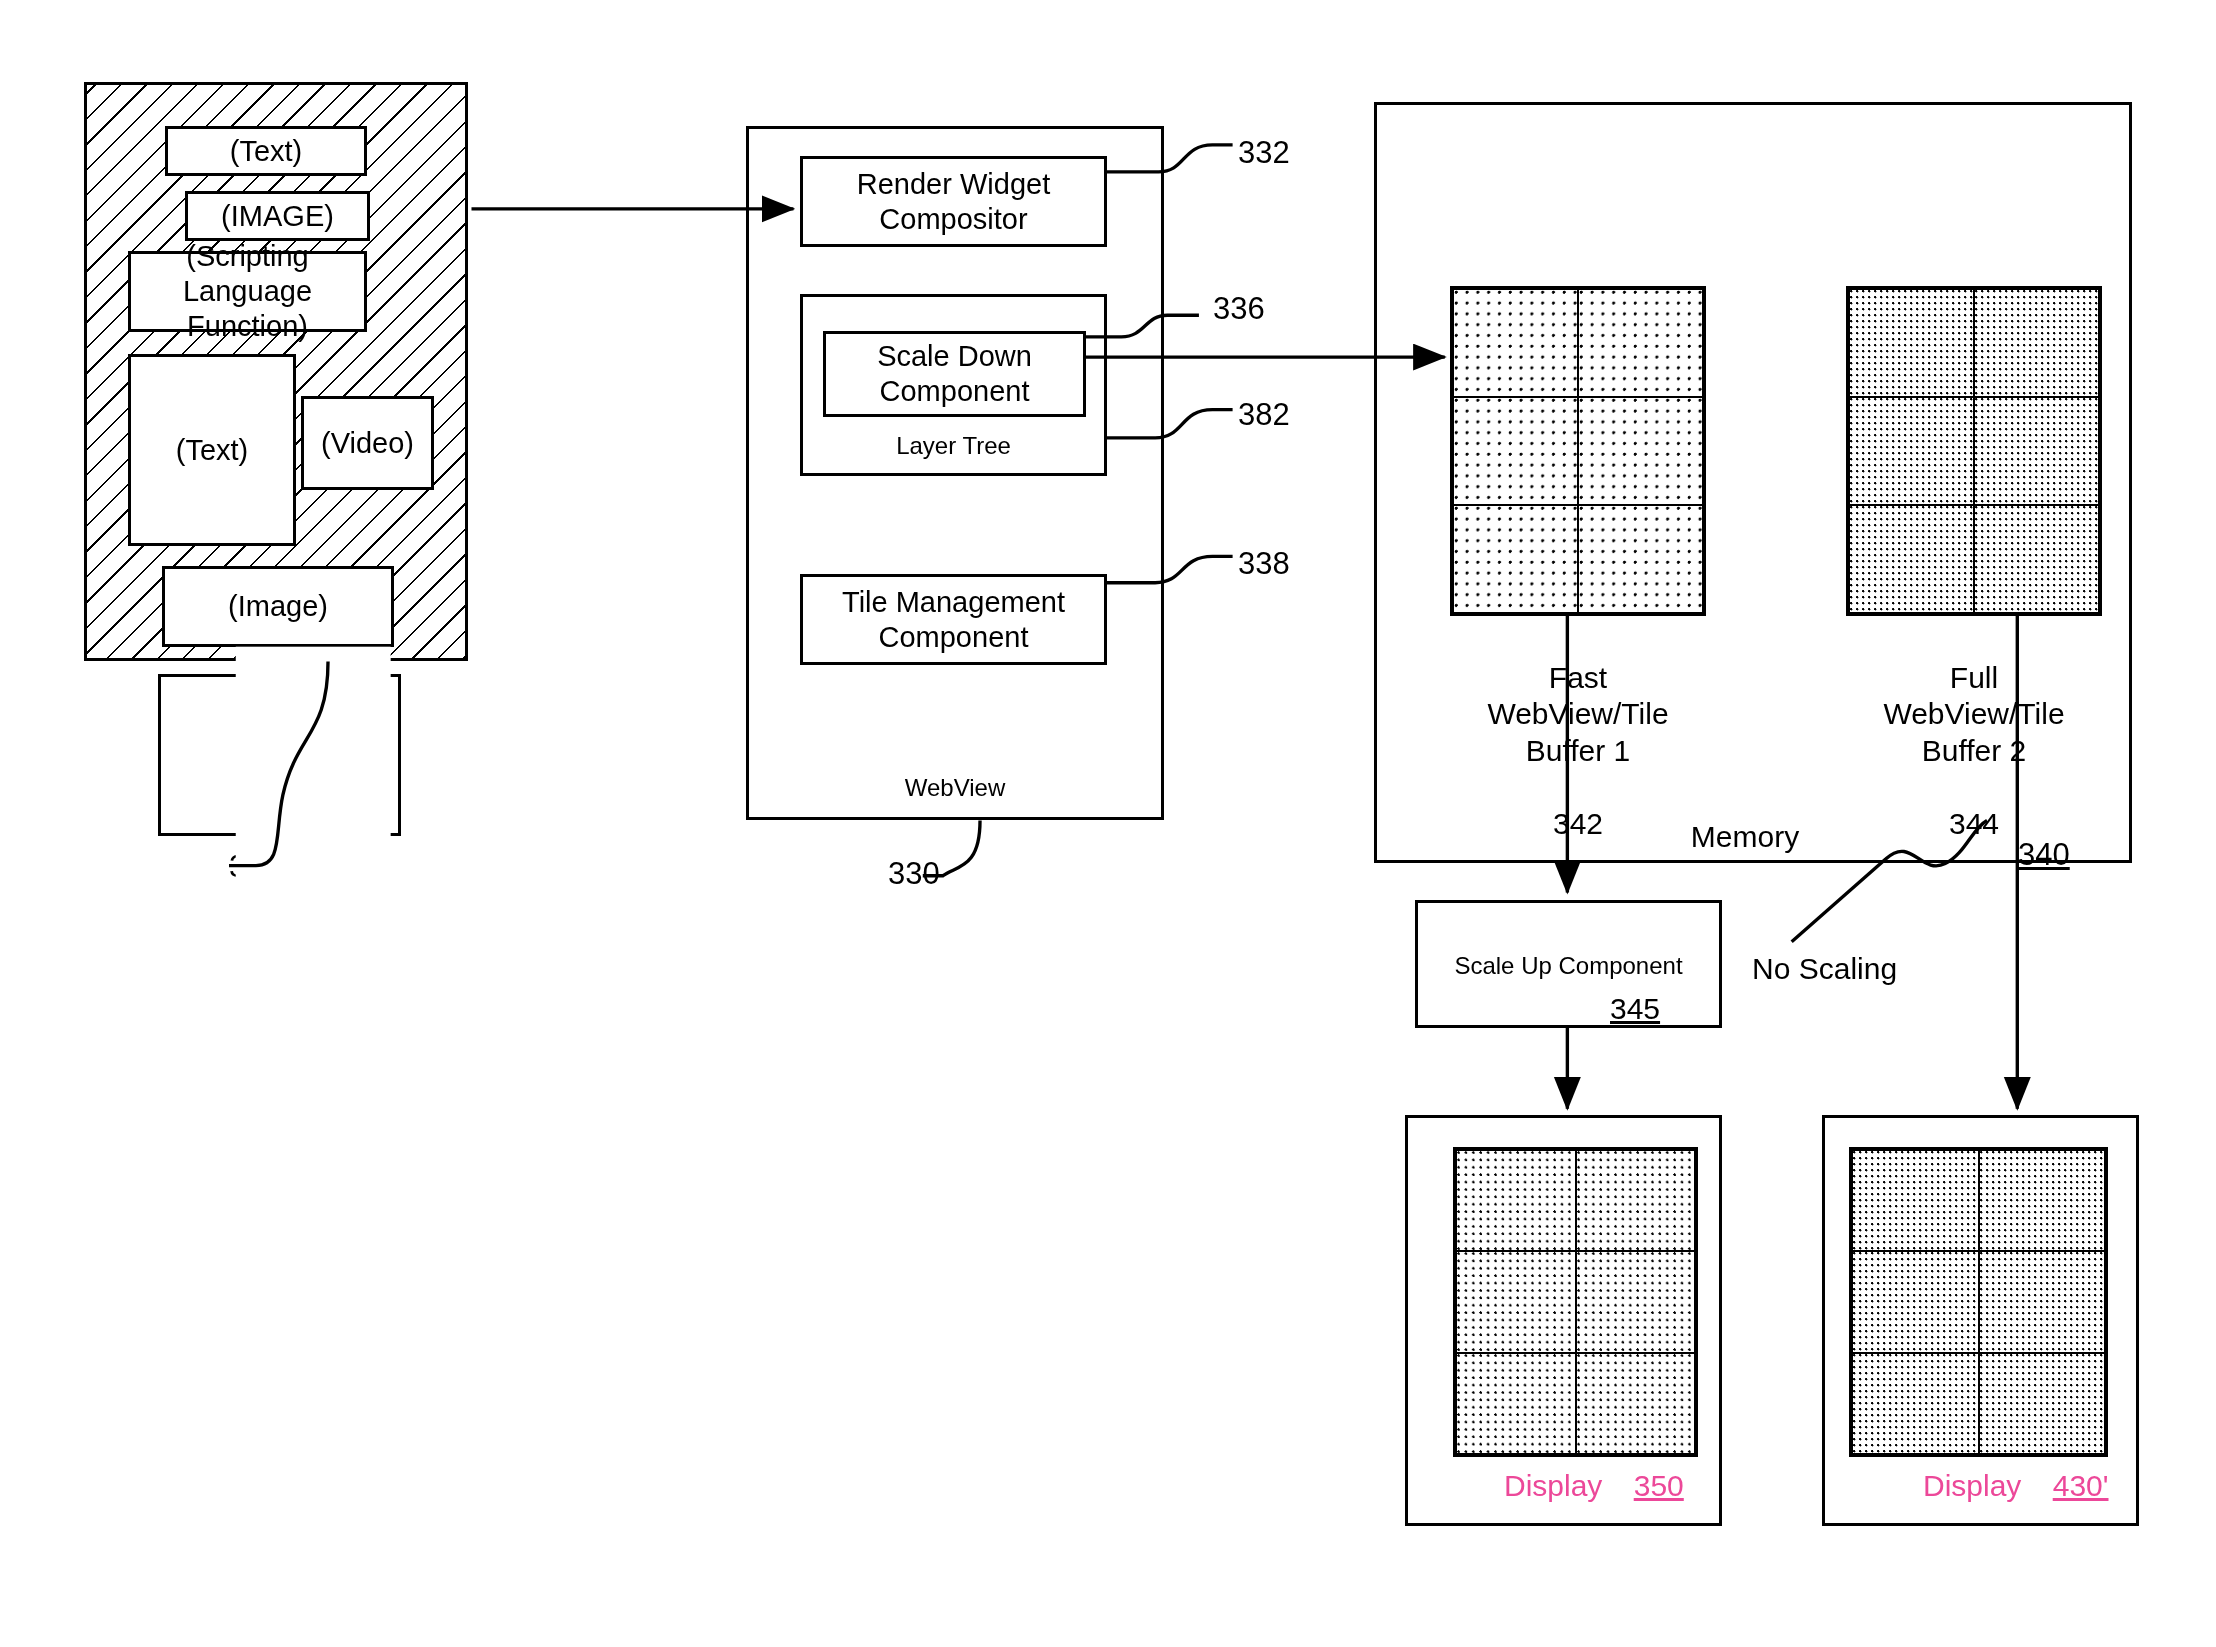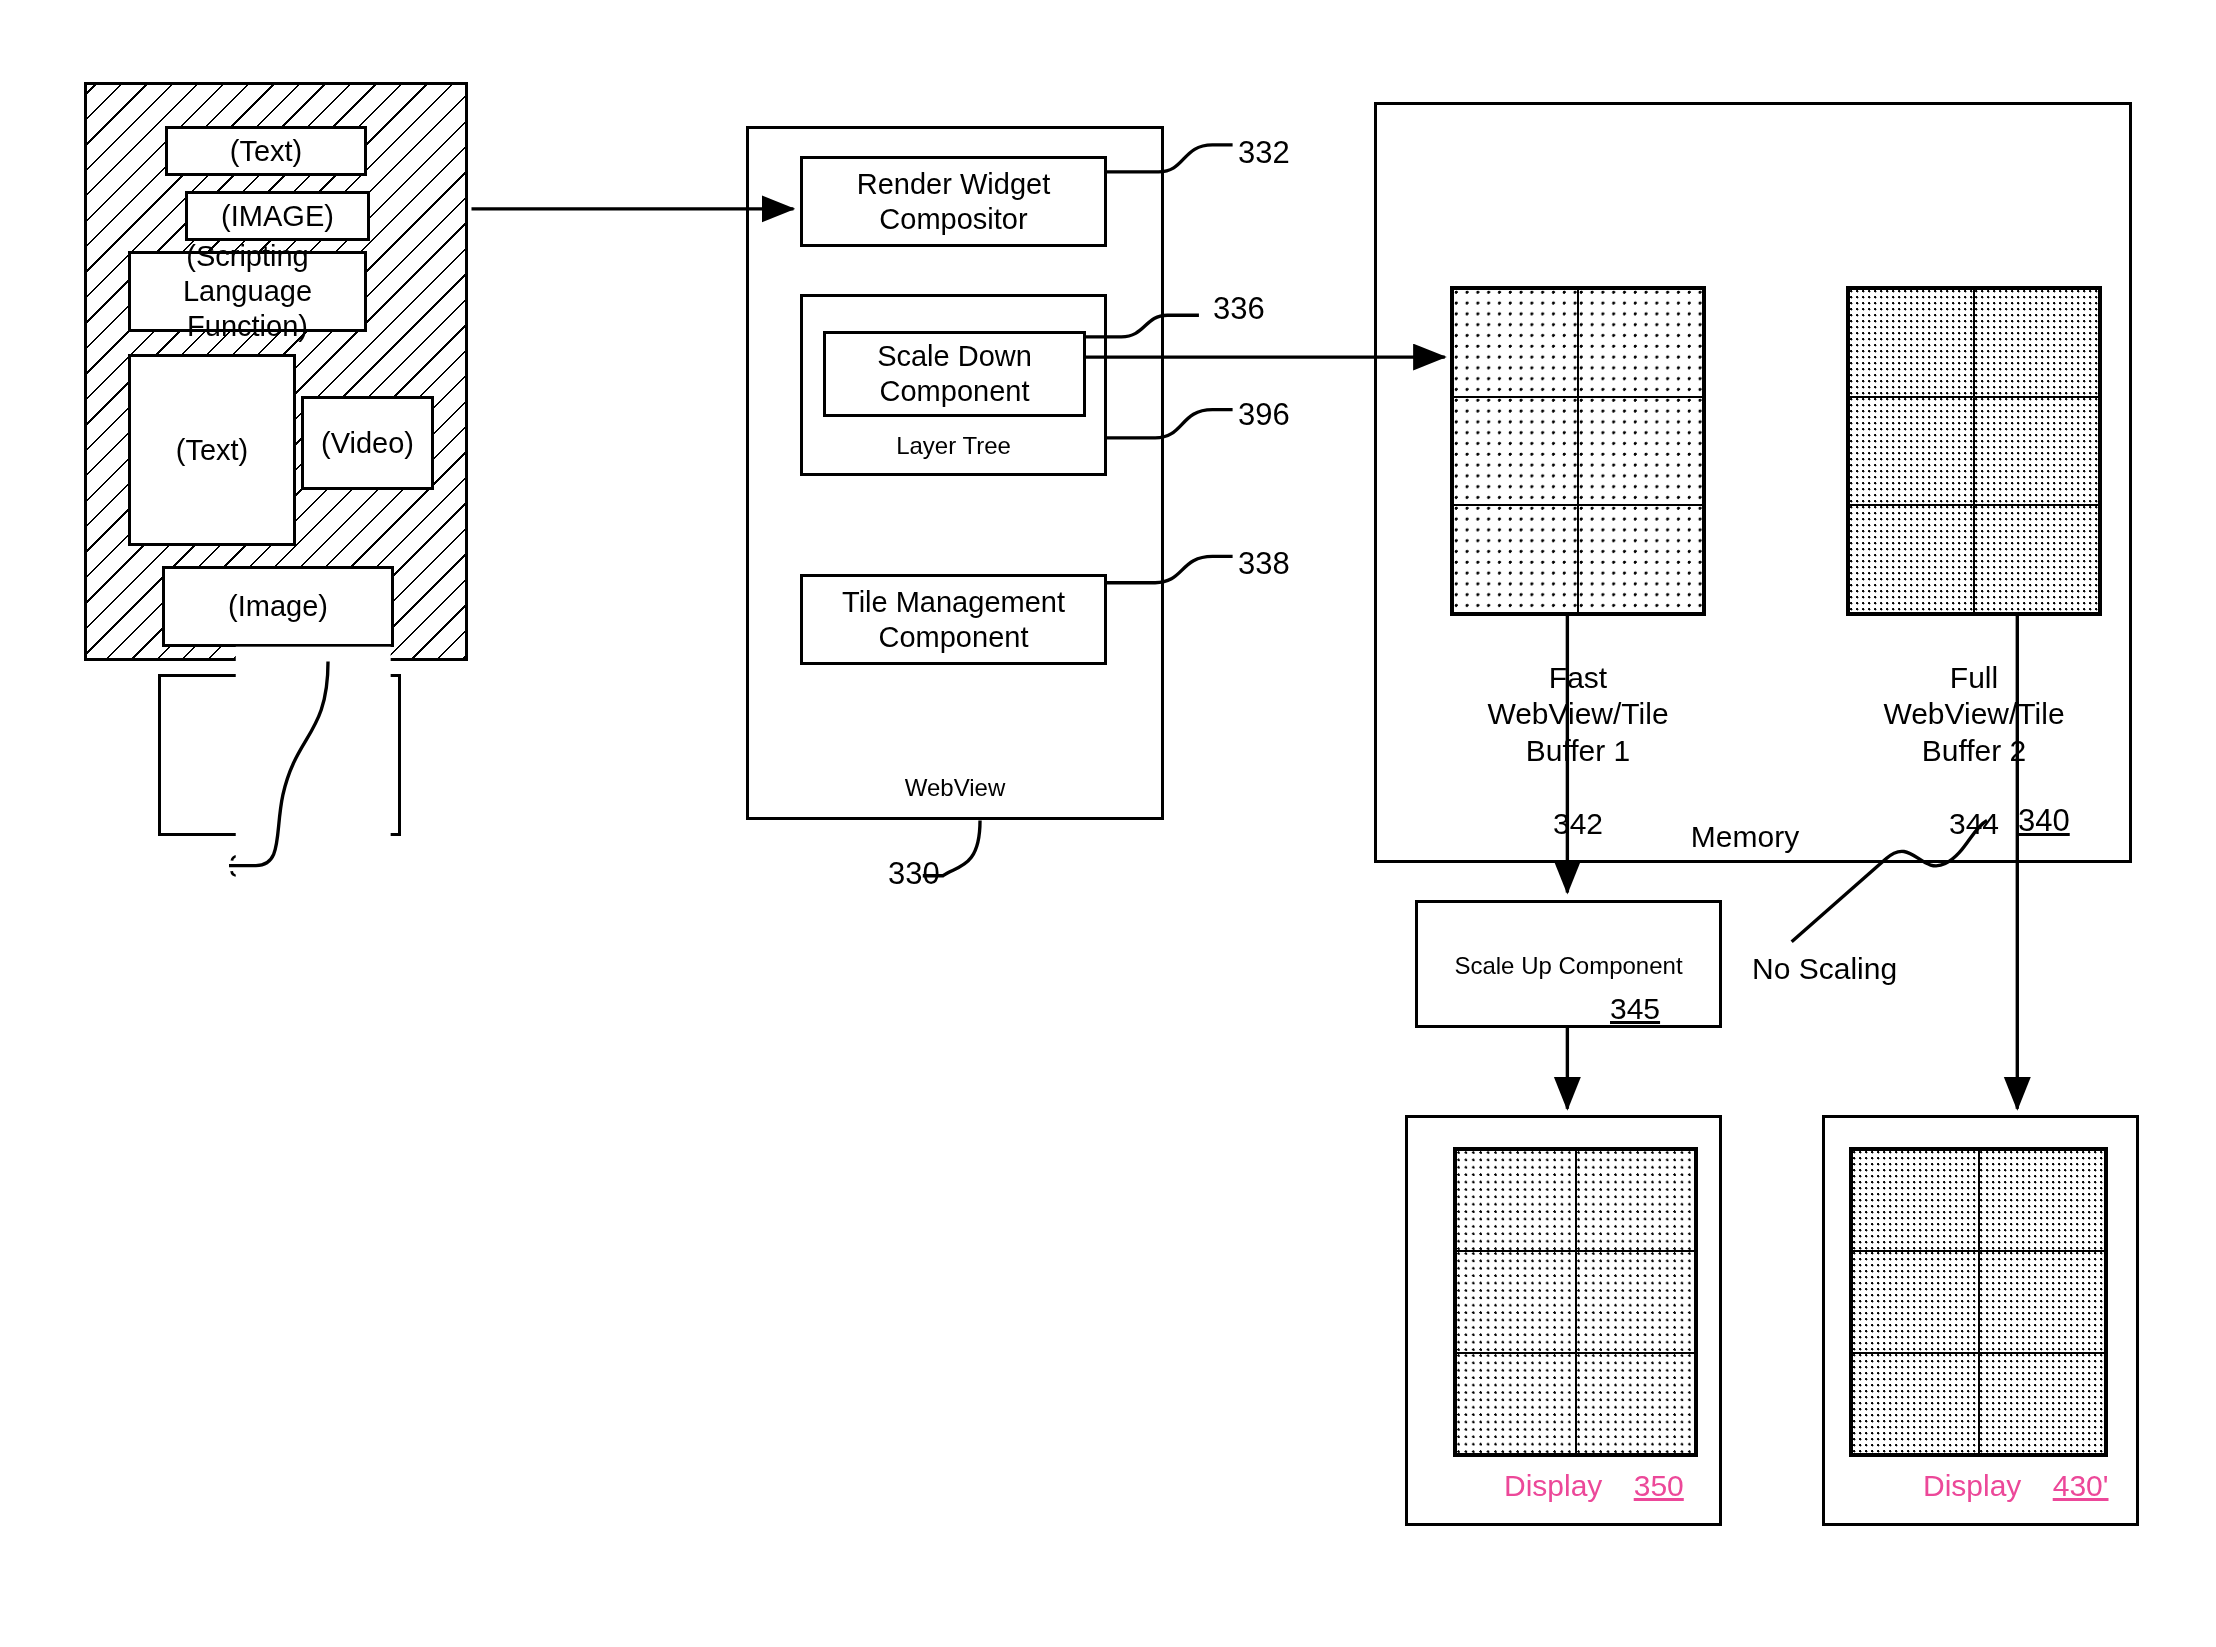--- a/index.html
+++ b/index.html
@@ -173,29 +173,29 @@
 Component</span>
   </div>
 
   <div class="content-box" style="left:800px; top:574px; width:307px; height:91px; white-space:pre-line;">
     <span>Tile Management
 Component</span>
   </div>
 
   <div class="ref" style="left:1238px; top:135px;">332</div>
   <div class="ref" style="left:1213px; top:291px;">336</div>
-  <div class="ref" style="left:1238px; top:397px;">396</div>
+  <div class="ref" style="left:1238px; top:397px;">382</div>
   <div class="ref" style="left:1238px; top:546px;">338</div>
   <div class="ref" style="left:888px; top:856px;">330</div>
 
   <div class="box" style="left:1374px; top:102px; width:758px; height:761px;"></div>
 
   <div class="boxlabel" style="left:1644px; top:818px; width:202px; font-size:30px;">Memory</div>
 
-  <div class="ref u" style="left:2018px; top:803px;text-align:center;">340</div>
+  <div class="ref u" style="left:2018px; top:837px;text-align:center;">340</div>
 
   <div class="tilegrid" style="left:1450px; top:286px; width:256px; height:330px;">
     <div class="tile coarse"></div>
     <div class="tile coarse"></div>
     <div class="tile coarse"></div>
     <div class="tile coarse"></div>
     <div class="tile coarse"></div>
     <div class="tile coarse"></div>
   </div>
   <div class="label" style="left:1423px; top:623px; width:310px; font-size:30px;">

